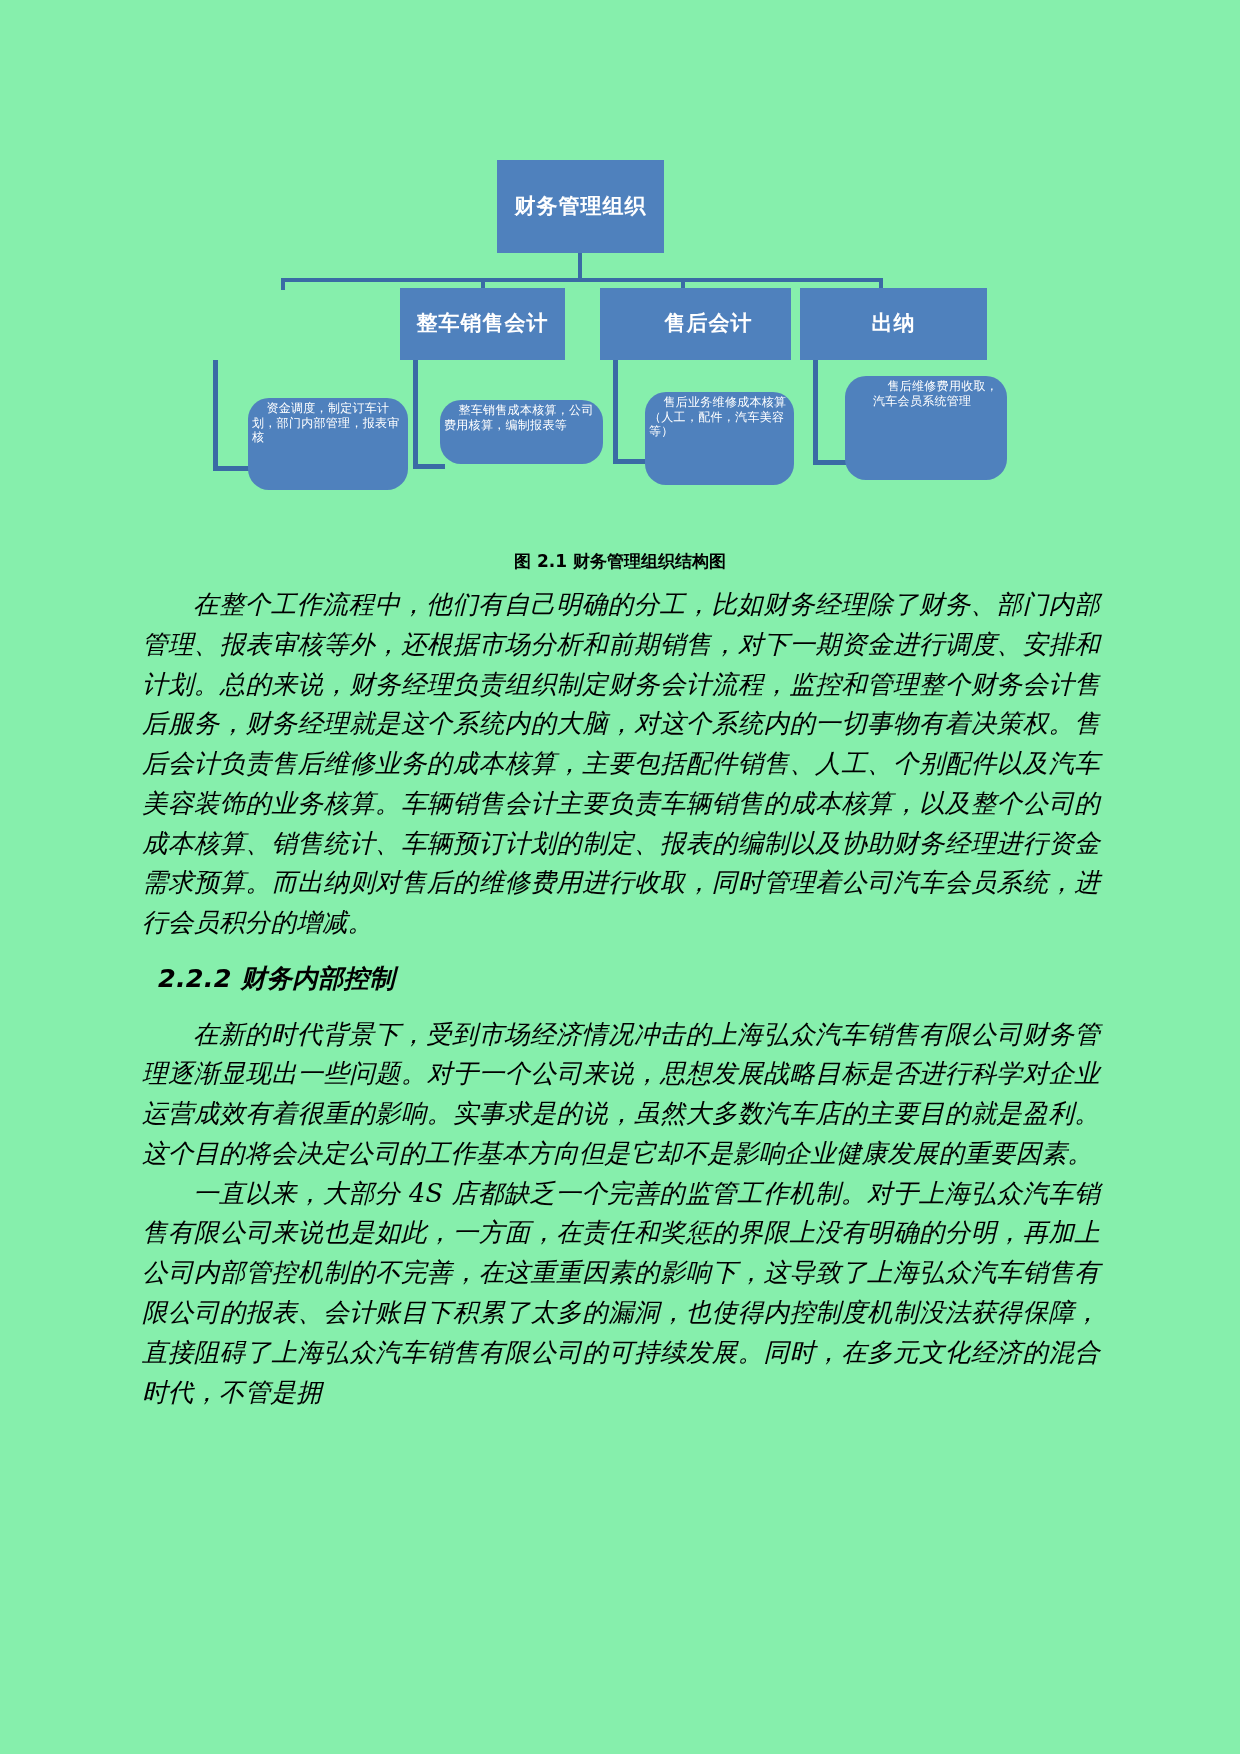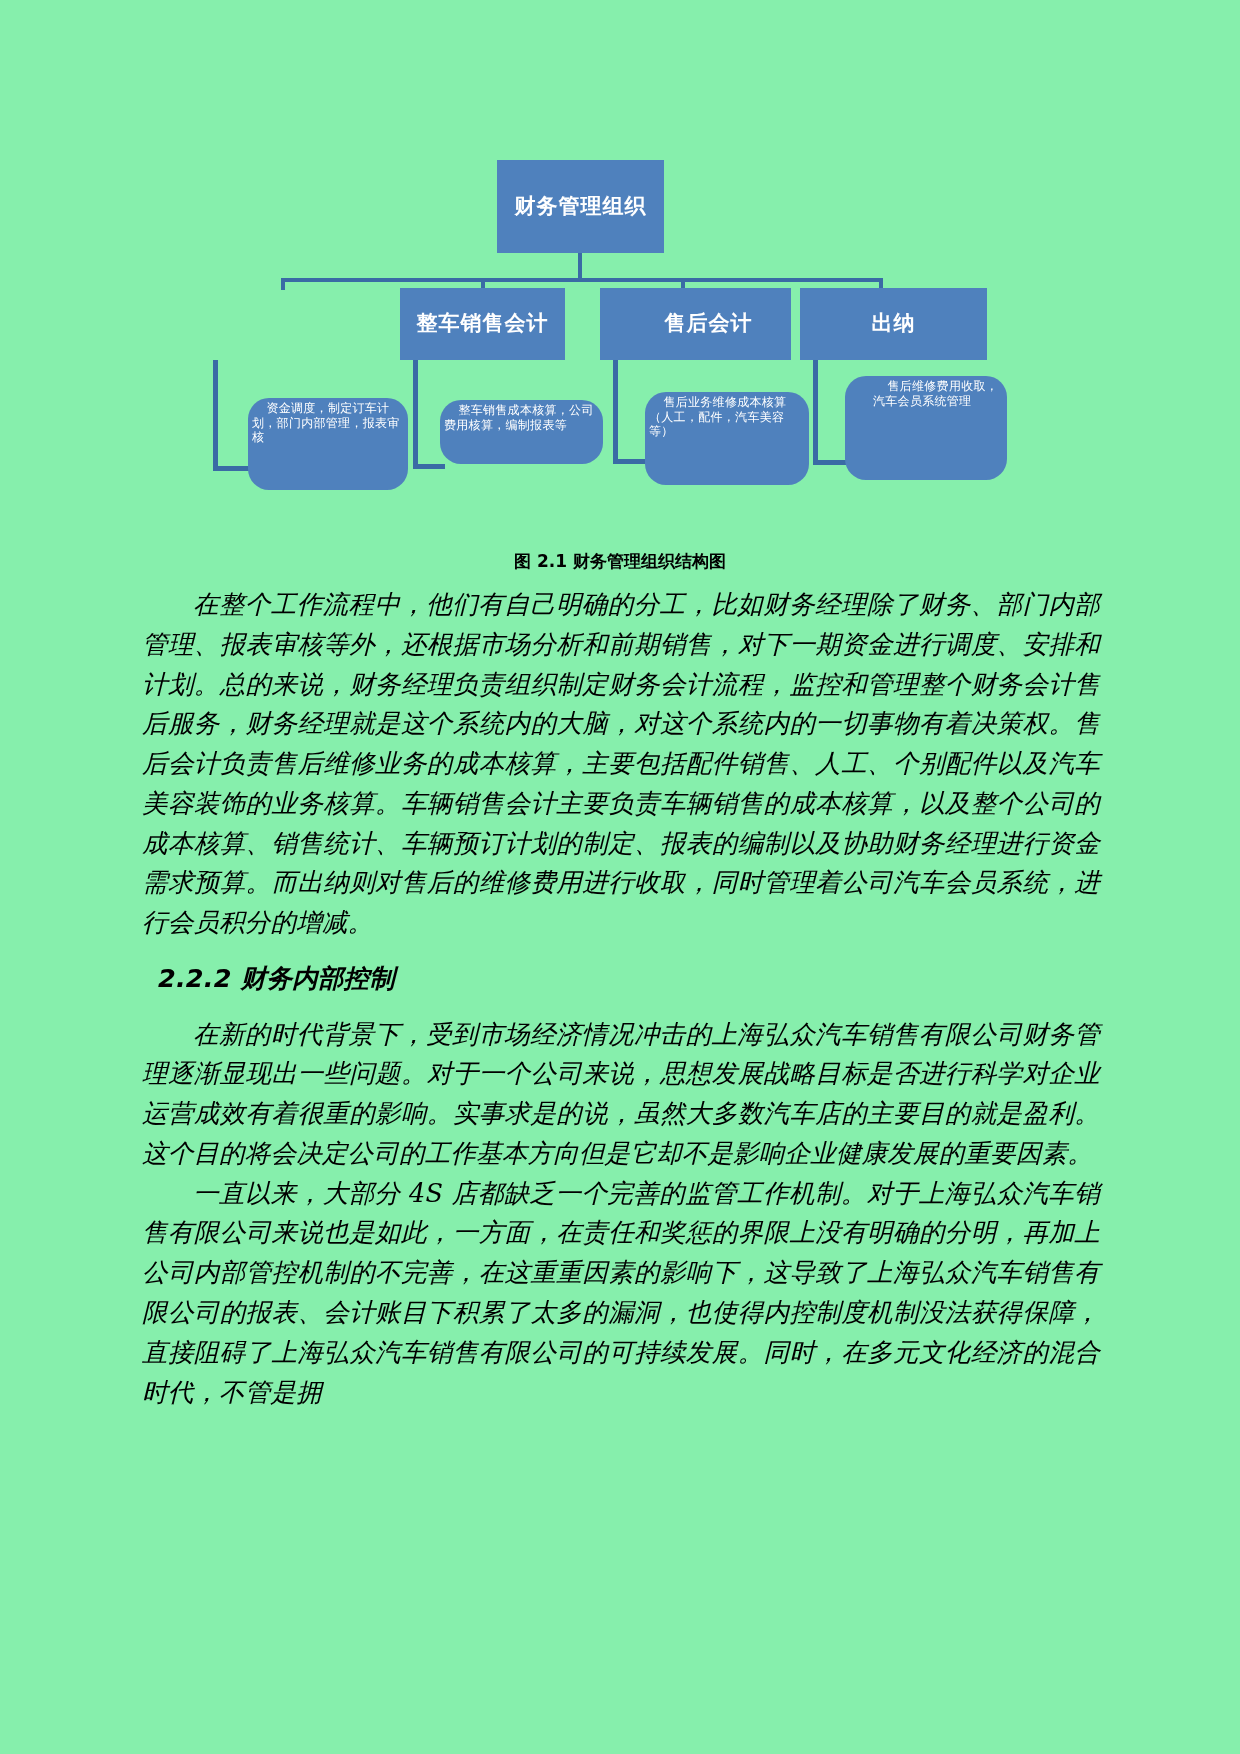--- a/index.html
+++ b/index.html
@@ -69,21 +69,21 @@
     text-align: left;
     padding: 3px 4px 2px 4px;
     box-sizing: border-box;
     text-indent: 1.2em;
     letter-spacing: 0.3px;
     overflow: hidden;
     border-radius: 21px;
   }
   .d-0 { left: 248px; top: 398px; width: 160px; height: 92px; }
   .d-1 { left: 440px; top: 400px; width: 163px; height: 64px; }
-  .d-2 { left: 645px; top: 392px; width: 164px; height: 93px; }
+  .d-2 { left: 645px; top: 392px; width: 149px; height: 93px; }
   .d-3 { left: 845px; top: 376px; width: 162px; height: 104px; padding-left: 28px; }
 
   .conn {
     position: absolute;
     background: #3A6BA5;
   }
 
   .fig-caption {
     position: absolute;
     left: 0;

